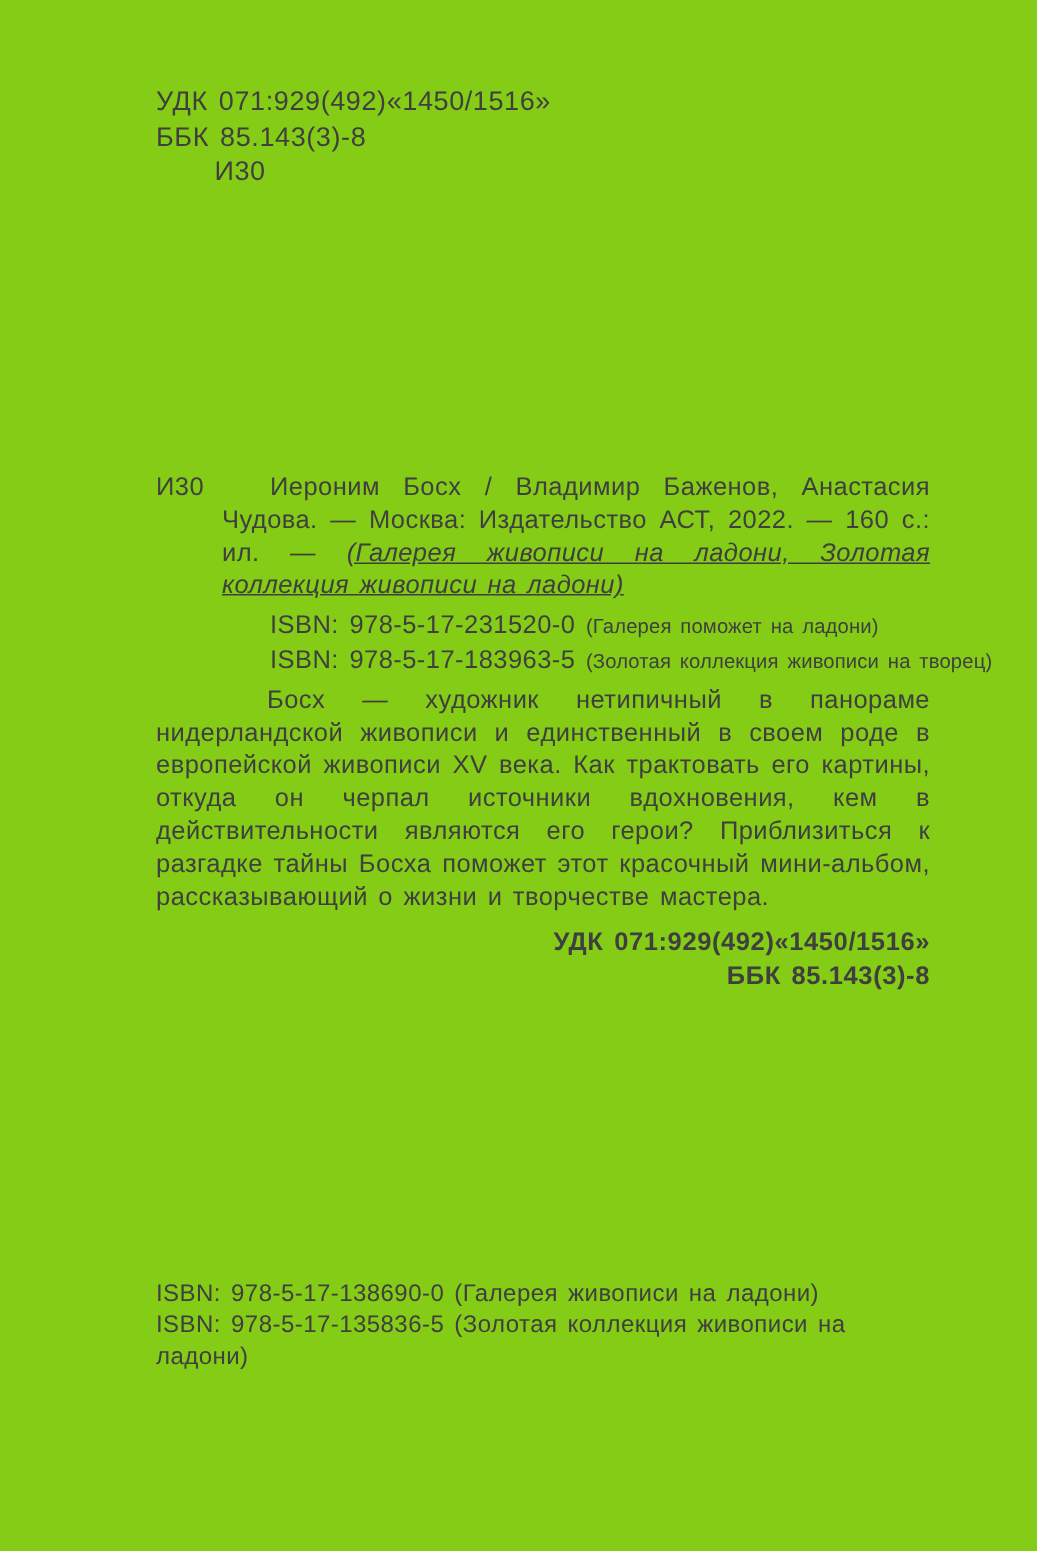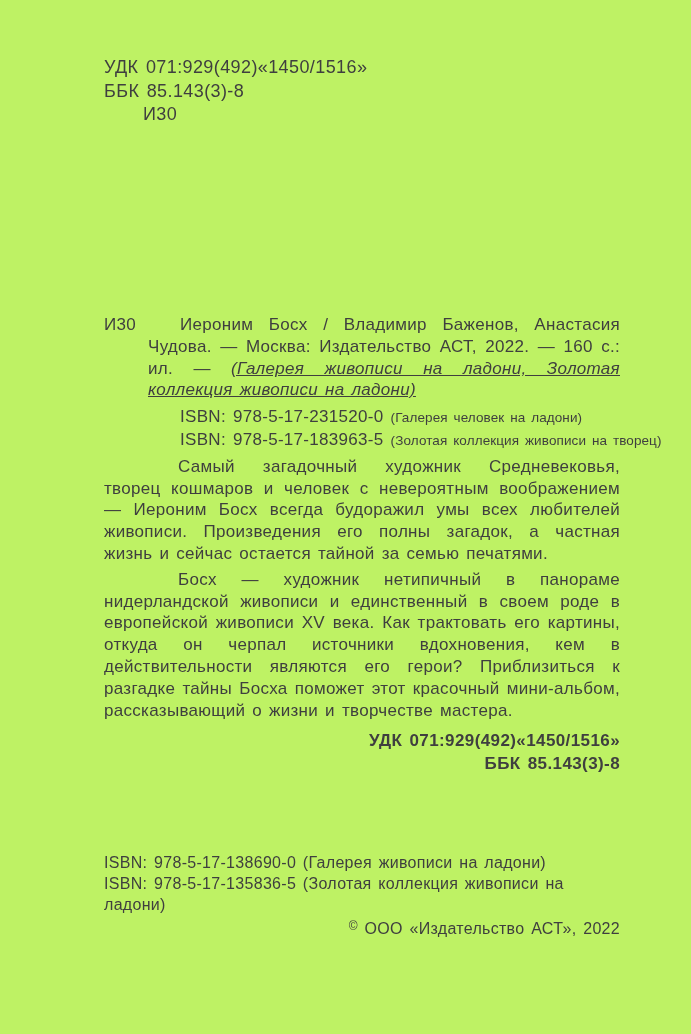--- a/index.html
+++ b/index.html
@@ -1,20 +1,20 @@
 <!DOCTYPE html>
 <html><head>
 <meta charset="utf-8">
 <style>
   html, body { margin: 0; padding: 0; background: #e8e8e8; }
   .page {
     position: relative;
     width: 691px;
     height: 1034px;
-    background: #bef264;
+    background: #84cc16;
     font-family: "Liberation Sans", sans-serif;
     color: #3f3f3f;
     overflow: hidden;
     margin: 0 auto;
   }
   
   .top-block {
     position: absolute;
     left: 104px;
     top: 56px;
@@ -91,33 +91,31 @@
   </div>
 
   <div class="main-column">
 
     <div class="entry">
       <span class="entry-code">И30</span>
       <p class="entry-text"><b>Иероним Босх</b><span> / Владимир Баженов, Анастасия Чудова. — Москва: Издательство АСТ, 2022. — 160 с.: ил. — </span><i>(Галерея живописи на ладони, Золотая коллекция живописи на ладони)</i></p>
     </div>
 
     <div class="isbn-mid">
-      <div class="isbn-line"><span>ISBN: 978-5-17-231520-0</span> <span class="small">(Галерея человек на ладони)</span></div>
+      <div class="isbn-line"><span>ISBN: 978-5-17-231520-0</span> <span class="small">(Галерея поможет на ладони)</span></div>
       <div class="isbn-line"><span>ISBN: 978-5-17-183963-5</span> <span class="small">(Золотая коллекция живописи на творец)</span></div>
     </div>
 
-    <p class="para">Самый загадочный художник Средневековья, творец кошмаров и человек с невероятным воображением — Иероним Босх всегда будоражил умы всех любителей живописи. Произведения его полны загадок, а частная жизнь и сейчас остается тайной за семью печатями.</p>
     <p class="para">Босх — художник нетипичный в панораме нидерландской живописи и единственный в своем роде в европейской живописи XV века. Как трактовать его картины, откуда он черпал источники вдохновения, кем в действительности являются его герои? Приблизиться к разгадке тайны Босха поможет этот красочный мини-альбом, рассказывающий о жизни и творчестве мастера.</p>
 
     <div class="class-right">
       <div>УДК 071:929(492)«1450/1516»</div>
       <div>ББК 85.143(3)-8</div>
     </div>
 
   </div>
 
   <div class="footer">
     <div>ISBN: 978-5-17-138690-0 (Галерея живописи на ладони)</div>
     <div>ISBN: 978-5-17-135836-5 (Золотая коллекция живописи на ладони)</div>
-    <div class="copyright"><span class="copy-sym">©</span> <span>ООО «Издательство АСТ», 2022</span></div>
   </div>
 
 </div>
 
 </body></html>

